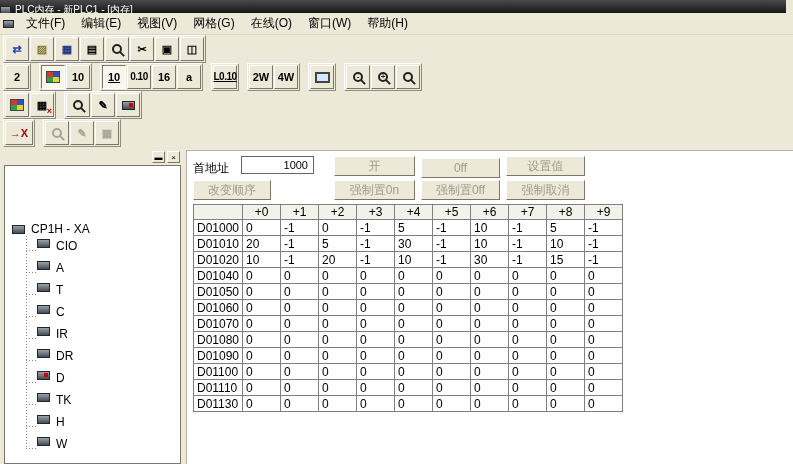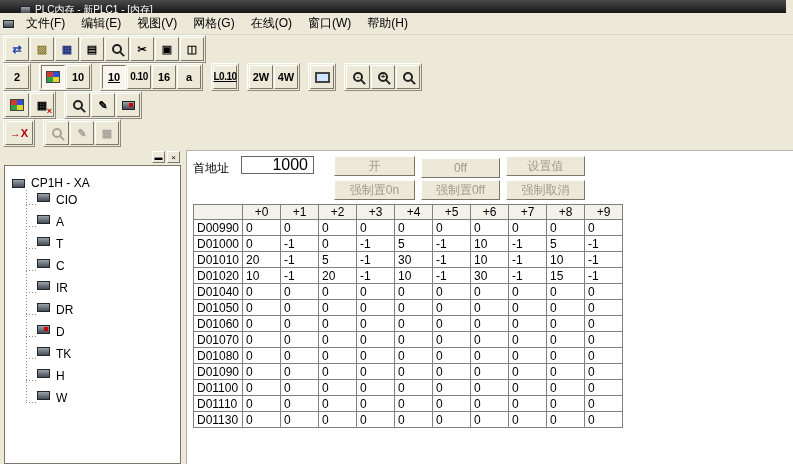--- a/index.html
+++ b/index.html
@@ -4,21 +4,21 @@
 <style>
   * { box-sizing: border-box; margin: 0; padding: 0; }
   html,body { width:793px; height:464px; overflow:hidden; }
   body {
     font-family:"Liberation Sans","DejaVu Sans",sans-serif;
     font-size:12px; background:#ece9d8; position:relative; color:#000;
   }
   
   .titlebar{ position:absolute; left:0; top:0; right:7px; height:19px;
     background:linear-gradient(#4a4a4a,#000); color:#fff; display:flex;
-    align-items:center; gap:4px; padding:0 20px; font-size:10px; overflow:hidden; }
+    align-items:center; gap:4px; padding:0 0; font-size:10px; overflow:hidden; }
   
   .menubar{ position:absolute; left:0; top:13px; right:0; height:22px;
     background:#ece9d8; display:flex; align-items:center; padding-left:3px;
     border-bottom:1px solid #d9d5c9; }
   .menu-item{ padding:3px 8px; cursor:default; }
   
   .toolbars{ position:absolute; left:0; top:35px; right:0; height:112px; background:#ece9d8; }
   .tb-row{ height:28px; display:flex; align-items:center; gap:8px; padding:0 3px; }
   .tb-group{ display:inline-flex; gap:1px; padding:1px;
     border:1px solid; border-color:#ffffff #8f8b7f #8f8b7f #ffffff; background:#ece9d8; }
@@ -60,35 +60,35 @@
   
   .main{ position:absolute; left:0; top:147px; right:0; bottom:0; background:#ece9d8; }
   .tree-panel{ position:absolute; left:4px; top:3px; width:177px; bottom:0; }
   .panel-header{ height:14px; display:flex; justify-content:flex-end; align-items:center;
     gap:2px; padding-right:1px; }
   .ph-btn{ width:13px; height:12px; background:#ece9d8; border:1px solid;
     border-color:#ffffff #7a766a #7a766a #ffffff; font-size:8px; line-height:9px;
     text-align:center; padding:0; cursor:default; }
   .tree-body{ position:absolute; top:15px; left:0; right:0; bottom:0; background:#fff;
     border:1px solid #7a766a; overflow:hidden; }
-  .tree{ padding:7px 2px 0 7px; }
+  .tree{ padding:7px 2px 0 7px;margin-top:46px; }
   .tree-root{ display:flex; align-items:center; gap:6px; height:20px; }
   .tree-children{ margin-left:9px; position:relative; }
   .tree-children::before{ content:""; position:absolute; left:5px; top:-3px; bottom:11px;
     width:1px; background-image:repeating-linear-gradient(to bottom,#888 0 1px,transparent 1px 3px); }
   .tree-item{ display:flex; align-items:flex-start; gap:6px; height:22px; position:relative;
     padding-left:16px; cursor:default; }
   .tree-item::before{ content:""; position:absolute; left:5px; top:11px; width:10px; height:1px;
     background-image:repeating-linear-gradient(to right,#888 0 1px,transparent 1px 3px); }
   
   .content{ position:absolute; left:186px; top:3px; right:0; bottom:0; background:#fff;
     border-left:1px solid #b7b3a6; border-top:1px solid #b7b3a6; overflow:hidden; }
   .addr-label{ position:absolute; left:6px; top:9px; }
   .addr-input{ position:absolute; left:54px; top:5px; width:73px; height:18px;
-    border:1px solid #666; background:#fff; font-family:inherit; font-size:16px;
+    border:1px solid #666; background:#fff; font-family:inherit; font-size:11px;
     text-align:right; padding:0 5px; }
   .ctl-btn{ position:absolute; height:20px; background:#ece9d8; border:1px solid;
     border-color:#ffffff #7a766a #7a766a #ffffff; color:#9e9a8e; font-family:inherit;
     font-size:12px; text-align:center; padding:0; cursor:default; }
   
   .data-table{ position:absolute; left:6px; top:53px; border-collapse:collapse;
     font-size:12px; table-layout:fixed; border:1px solid #404040; }
   .data-table th, .data-table td{ border:1px solid #808080; height:16px;
     padding:0 3px; text-align:left; overflow:hidden; white-space:nowrap; }
   .data-table th{ background:#f2f1ea; text-align:center; font-weight:normal; height:15px; }
@@ -309,20 +309,21 @@
   </div>
 
   <div class="content">
     <span class="addr-label">首地址</span>
     <input class="addr-input" value="1000" style="">
 
     <button class="ctl-btn" style="left:147px;top:5px;width:81px">开</button>
     <button class="ctl-btn" style="left:234px;top:7px;width:79px">0ff</button>
     <button class="ctl-btn" style="left:319px;top:5px;width:79px">设置值</button>
 
+    <button class="ctl-btn" style="left:6px;top:29px;width:78px">改变顺序</button>
     <button class="ctl-btn" style="left:147px;top:29px;width:81px">强制置0n</button>
     <button class="ctl-btn" style="left:234px;top:29px;width:79px">强制置0ff</button>
     <button class="ctl-btn" style="left:319px;top:29px;width:79px">强制取消</button>
 
     <table class="data-table">
         <thead>
           <tr>
             <th class="rh"></th>
             <th class="vc">+0</th>
             <th class="vc">+1</th>
@@ -331,33 +332,20 @@
             <th class="vc">+4</th>
             <th class="vc">+5</th>
             <th class="vc">+6</th>
             <th class="vc">+7</th>
             <th class="vc">+8</th>
             <th class="vc">+9</th>
           </tr>
         </thead>
         <tbody>
           <tr>
-            <td class="rh">D00990</td>
-            <td class="vc">0</td>
-            <td class="vc">0</td>
-            <td class="vc">0</td>
-            <td class="vc">0</td>
-            <td class="vc">0</td>
-            <td class="vc">0</td>
-            <td class="vc">0</td>
-            <td class="vc">0</td>
-            <td class="vc">0</td>
-            <td class="vc">0</td>
-          </tr>
-          <tr>
             <td class="rh">D01000</td>
             <td class="vc">0</td>
             <td class="vc">-1</td>
             <td class="vc">0</td>
             <td class="vc">-1</td>
             <td class="vc">5</td>
             <td class="vc">-1</td>
             <td class="vc">10</td>
             <td class="vc">-1</td>
             <td class="vc">5</td>

